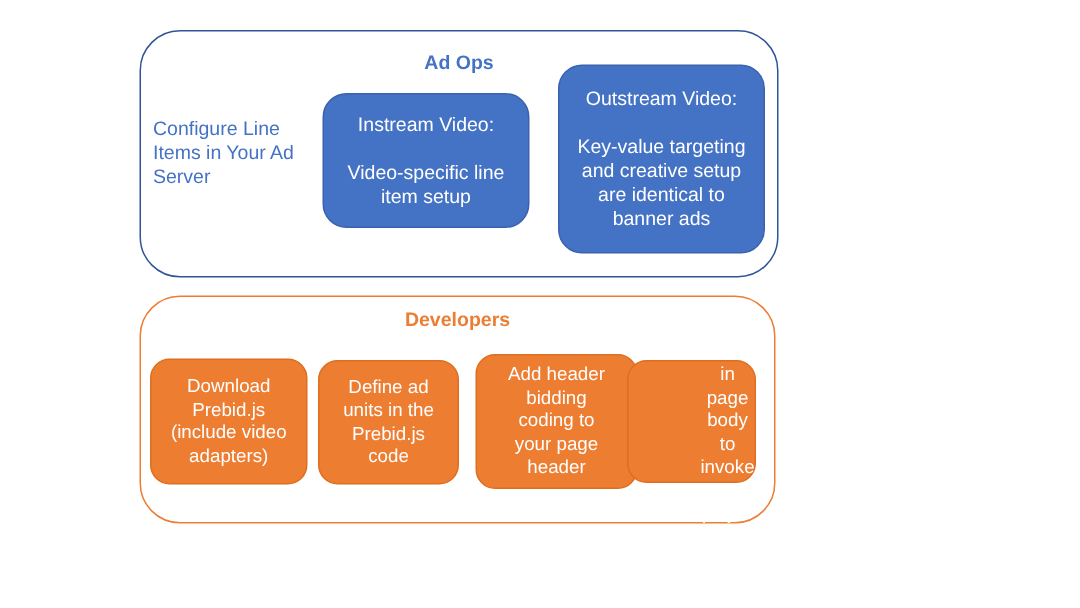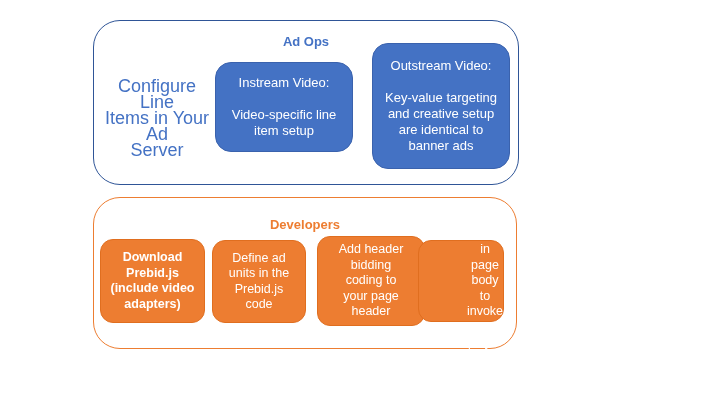--- a/index.html
+++ b/index.html
@@ -41,32 +41,32 @@
     text-align: center;
     font-weight: bold;
     font-size: 13px;
     line-height: 16px;
   }
   .adops .group-title {
     top: 13px;
     color: #4472C4;
   }
   .devs .group-title {
-    top: 19px;
+    top: 7px;
     color: #ED7D31;
   }
   .side-note {
     position: absolute;
     left: 8px;
     top: 57px;
     width: 110px;
     color: #4472C4;
-    font-size: 18px;
+    font-size: 13px;
     line-height: 16px;
-    text-align: center;
+    text-align: left;
     white-space: pre-line;
   }
   .box {
     position: absolute;
     display: flex;
     align-items: center;
     justify-content: center;
     color: #ffffff;
     text-align: center;
     box-sizing: border-box;
@@ -94,21 +94,21 @@
     width: 138px;
     height: 126px;
   }
   .orangebox {
     background: #ED7D31;
     border: 1px solid #E06E1F;
     border-radius: 13px;
     font-size: 12.5px;
     line-height: 15.5px;
   }
-  .orangebox.step1 { left: 6px;   top: 41px; width: 105px; height: 84px; font-weight: bold; }
+  .orangebox.step1 { left: 6px;   top: 41px; width: 105px; height: 84px; }
   .orangebox.step2 { left: 118px; top: 42px; width: 94px;  height: 83px; }
   .orangebox.step3 { left: 223px; top: 38px; width: 108px;  height: 90px; }
   .orangebox.step4 { left: 324px; top: 42px; width: 86px;  height: 82px; padding-left: 48px; }
 </style>
 </head>
 <body>
 
 <div class="canvas">
 
   <div class="group adops">

